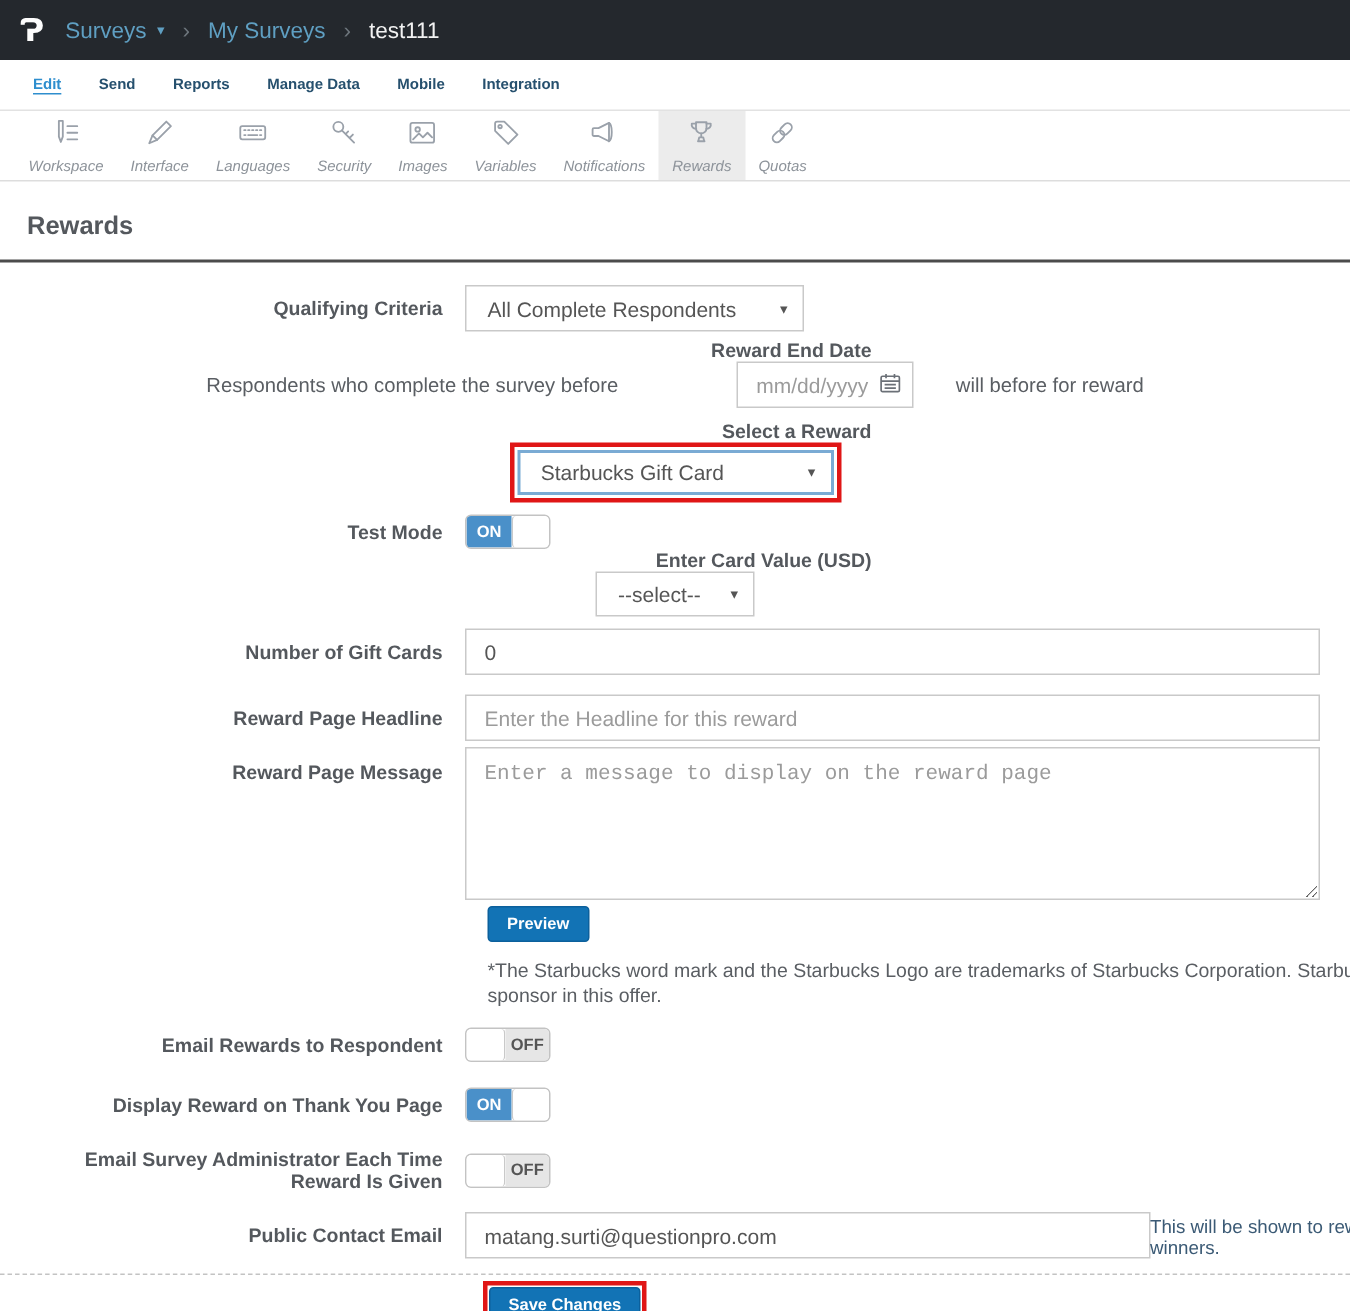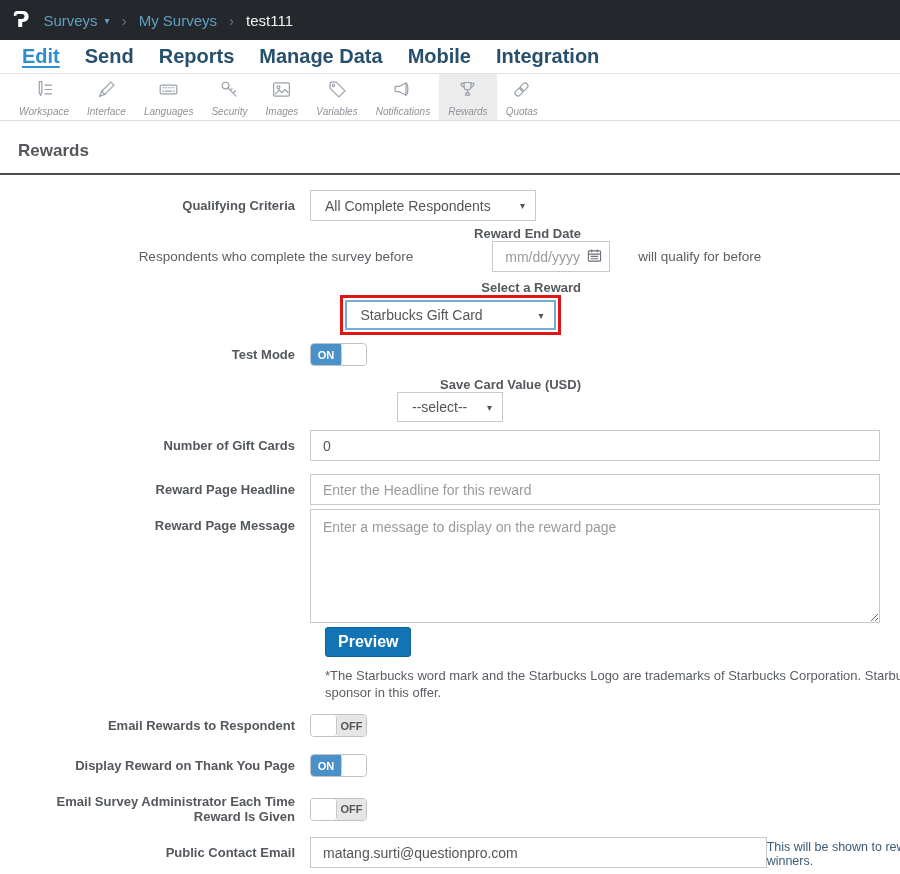--- a/index.html
+++ b/index.html
@@ -17,21 +17,21 @@
   .crumb { font-size:15px; color:#5f9fc2; display:flex; align-items:center; }
   .crumb.current { color:#f2f2f2; }
   .crumb-caret { font-size:10px; color:#5f9fc2; margin-left:7px; }
   .crumb-sep { color:#6d757c; font-size:15px; margin:0 12px; }
   
   .tabs {
     height:34px; display:flex; align-items:center; padding-left:22px;
     border-bottom:1px solid #e2e2e2; background:#fff;
   }
   .tab {
-    font-size:20px; font-weight:bold; color:#26506e; margin-right:25px;
+    font-size:10px; font-weight:bold; color:#26506e; margin-right:25px;
     cursor:pointer; text-decoration:none;
   }
   .tab.active { color:#2e8ece; text-decoration:underline; text-underline-offset:3px; }
   
   .toolbar {
     height:47px; display:flex; align-items:stretch; padding-left:10px;
     border-bottom:1px solid #ddd; background:#fff;font-style:italic;
   }
   .tb-item {
     display:flex; flex-direction:column; align-items:center; justify-content:center;
@@ -75,40 +75,40 @@
   .toggle {
     width:57px; height:23px; border:1px solid #c3c3c3; border-radius:4px;
     display:flex; overflow:hidden; font-size:11px; font-weight:bold; cursor:pointer; background:#fff;
   }
   .toggle .seg { display:flex; align-items:center; justify-content:center; }
   .toggle.on .seg.state { width:30px; background:#4a90c9; color:#fff; }
   .toggle.on .seg.handle { flex:1; background:#fff; border-left:1px solid #c9c9c9; border-radius:3px; }
   .toggle.off .seg.handle { width:26px; background:#fff; border-right:1px solid #c9c9c9; border-radius:3px; }
   .toggle.off .seg.state { flex:1; background:#e6e6e6; color:#555; }
   textarea {
-    border:1px solid #c9c9c9; width:570px; height:114px; resize:vertical;
-    font-size:14px; color:#555; padding:9px 12px; font-family:Liberation Sans, sans-serif; outline:none;
+    border:1px solid #c9c9c9; width:570px; height:102px; resize:vertical;
+    font-size:14px; color:#555; padding:9px 12px; font-family:Liberation Mono, monospace; outline:none;
   }
   .btn {
     background:#1273b5; border:1px solid #0c609c; color:#fff; font-weight:bold;
-    font-size:16px; border-radius:3px; padding:5px 12px; cursor:pointer;
+    font-size:11px; border-radius:3px; padding:5px 12px; cursor:pointer;
     font-family:"Liberation Sans", sans-serif;
   }
   .indent { margin-left:307px; }
   .disclaimer { font-size:13px; color:#5a5e63; line-height:1.32; }
   .disclaimer .l1 { white-space:nowrap; }
   .helper { font-size:12.5px; color:#3b5a75; margin-top:3px; display:flex; align-items:center; gap:5px; }
   .q-icon {
     width:14px; height:14px; border-radius:50%; background:#26415e; color:#fff;
     font-size:10px; font-weight:bold; display:inline-flex; align-items:center; justify-content:center;
   }
   .dashed { border-top:1px dashed #c3c3c3; margin:10px -18px 4px; }
   
   .mb5{margin-bottom:5px;} .mb8{margin-bottom:8px;flex-direction:column;} .mb10{margin-bottom:10px;}
-  .mb11{margin-bottom:11px;} .mb13{margin-bottom:13px;} .mb4{margin-bottom:4px;}
+  .mb11{} .mb13{margin-bottom:13px;} .mb4{margin-bottom:4px;}
   .mb17{margin-bottom:17px;}
 </style>
 </head>
 <body>
 
 <div class="topbar">
   <span class="qp-logo">Ɂ</span>
   <span class="crumb">
     <span>Surveys</span>
     <span class="crumb-caret">▾</span>
@@ -217,21 +217,21 @@
     <div class="lbl">Reward End Date</div>
     <div class="ctrl">
       <span class="inline-txt">Respondents who complete the survey before</span>
       <span class="date-wrap" style="margin-left:31px;padding-left:48px;">
         <input type="text" class="date-input" placeholder="mm/dd/yyyy" style="">
         <span class="cal-icon"><svg viewBox="0 0 16 16">
               <rect x="1.5" y="3" width="13" height="11" rx="1"></rect>
               <path d="M1.5 6.5 h13 M5 1.5 v3 M11 1.5 v3 M4 9 h8 M4 11.5 h8"></path>
             </svg></span>
       </span>
-      <span class="inline-txt" style="margin-left:28px;">will qualify for before</span>
+      <span class="inline-txt" style="margin-left:28px;">will before for reward</span>
     </div>
   </div>
 
   <div class="row mb8">
     <div class="lbl" style="align-self:center;">Select a Reward</div>
     <div class="ctrl">
       <span class="red-box">
         <div class="selectbox reward-select">
           <span>Starbucks Gift Card</span>
           <span class="caret">▾</span>
@@ -244,21 +244,21 @@
     <div class="lbl">Test Mode</div>
     <div class="ctrl">
       <div class="toggle on">
         <span class="seg state">ON</span>
         <span class="seg handle"></span>
       </div>
     </div>
   </div>
 
   <div class="row mb8">
-    <div class="lbl">Save Card Value (USD)</div>
+    <div class="lbl">Enter Card Value (USD)</div>
     <div class="ctrl">
       <div class="selectbox" style="width:106px; height:30px;">
         <span>--select--</span>
         <span class="caret">▾</span>
       </div>
     </div>
   </div>
 
   <div class="row mb13">
     <div class="lbl">Number of Gift Cards</div>

